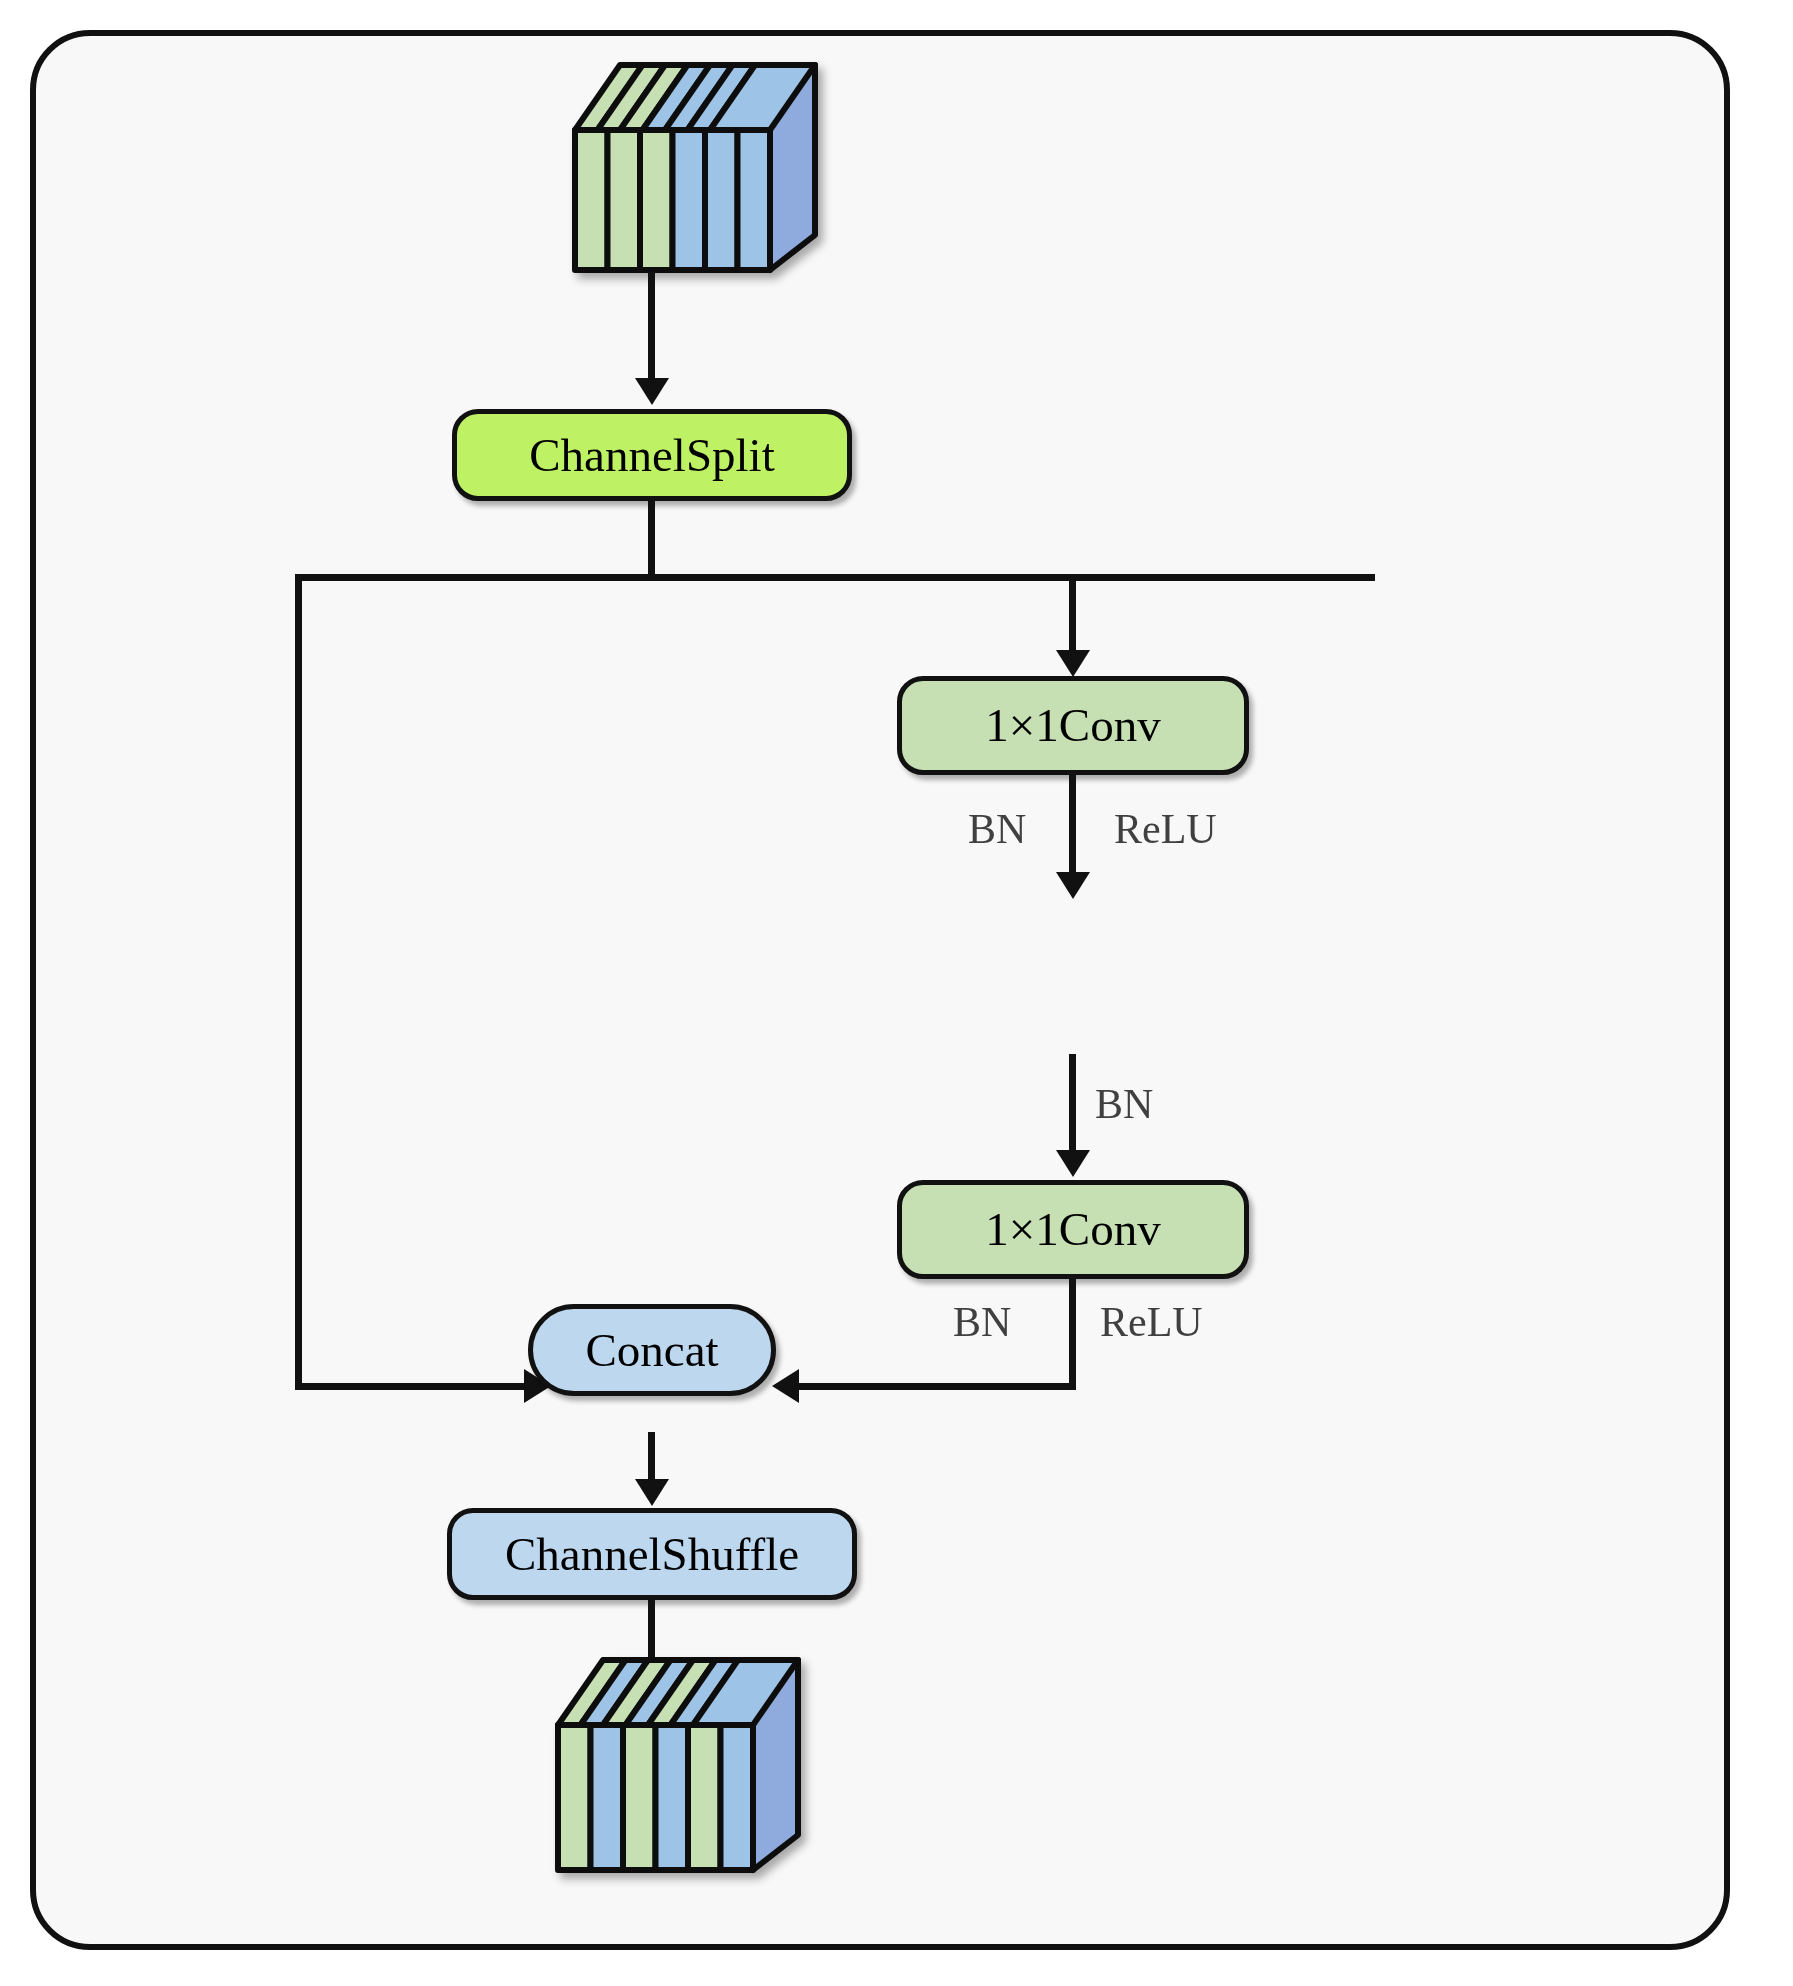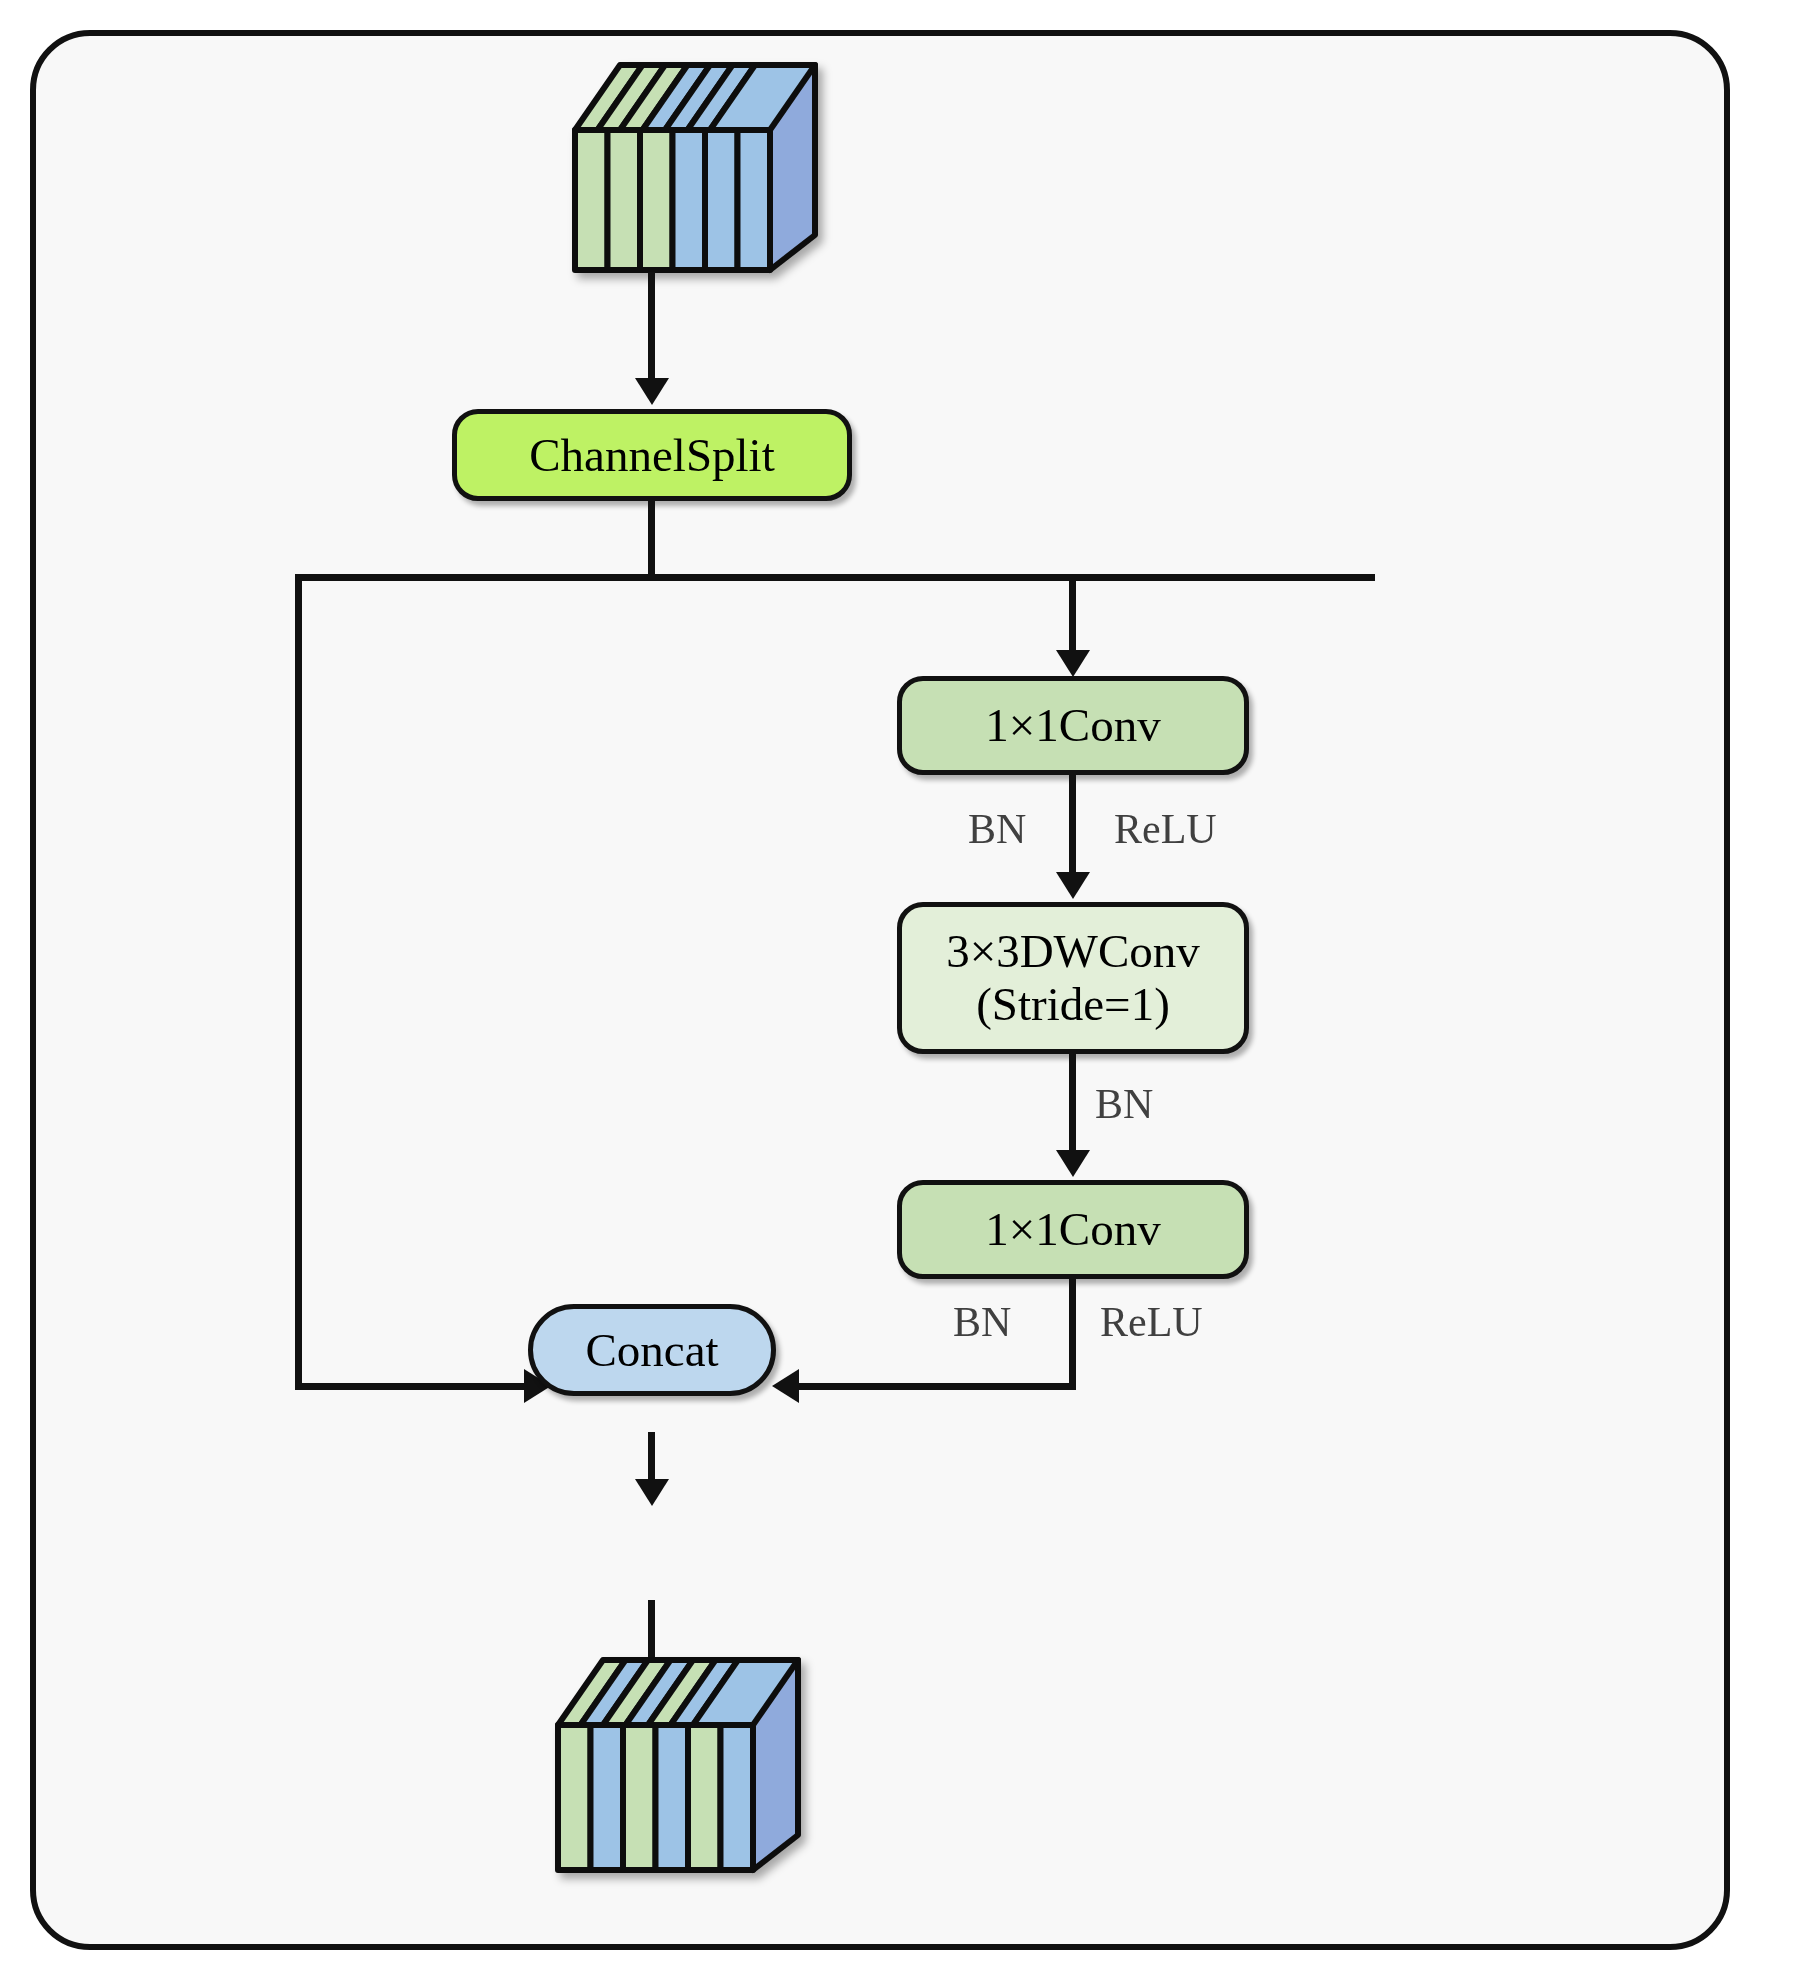--- a/index.html
+++ b/index.html
@@ -178,24 +178,20 @@
 
   <div class="node rounded" id="node-conv1">
     <span>1×1Conv</span>
   </div>
 
   <div class="line vline" style="left:1069px; top:775px; height:100px;"></div>
   <div class="arrow arrow-down" style="left:1056px; top:872px;"></div>
   <div class="edge-label" id="label-bn-1">BN</div>
   <div class="edge-label" id="label-relu-1">ReLU</div>
 
-  <div class="node rounded" id="node-dwconv">
-    <span>3×3DWConv
-(Stride=1)</span>
-  </div>
 
   <div class="line vline" style="left:1069px; top:1054px; height:100px;"></div>
   <div class="arrow arrow-down" style="left:1056px; top:1150px;"></div>
   <div class="edge-label" id="label-bn-2">BN</div>
 
   <div class="node rounded" id="node-conv2">
     <span>1×1Conv</span>
   </div>
 
   <div class="line vline" style="left:1069px; top:1279px; height:108px;"></div>
@@ -204,20 +200,23 @@
   <div class="edge-label" id="label-bn-3">BN</div>
   <div class="edge-label" id="label-relu-3">ReLU</div>
 
   <div class="node pill" id="node-concat">
     <span>Concat</span>
   </div>
 
   <div class="line vline" style="left:648px; top:1432px; height:50px;"></div>
   <div class="arrow arrow-down" style="left:635px; top:1479px;"></div>
 
+  <div class="node rounded" id="node-channelshuffle">
+    <span>ChannelShuffle</span>
+  </div>
 
   <div class="line vline" style="left:648px; top:1600px; height:110px;"></div>
   <div class="arrow arrow-down" style="left:635px; top:1706px;"></div>
 
   <div class="tensor" id="tensor-output" style="left:548px; top:1640px;">
     <svg width="260" height="260" viewBox="0 0 260 260">
       <defs>
         <filter id="shadowB" x="-30%" y="-30%" width="180%" height="180%">
           <feDropShadow dx="5" dy="6" stdDeviation="4" flood-color="#000000" flood-opacity="0.32"></feDropShadow>
         </filter>

